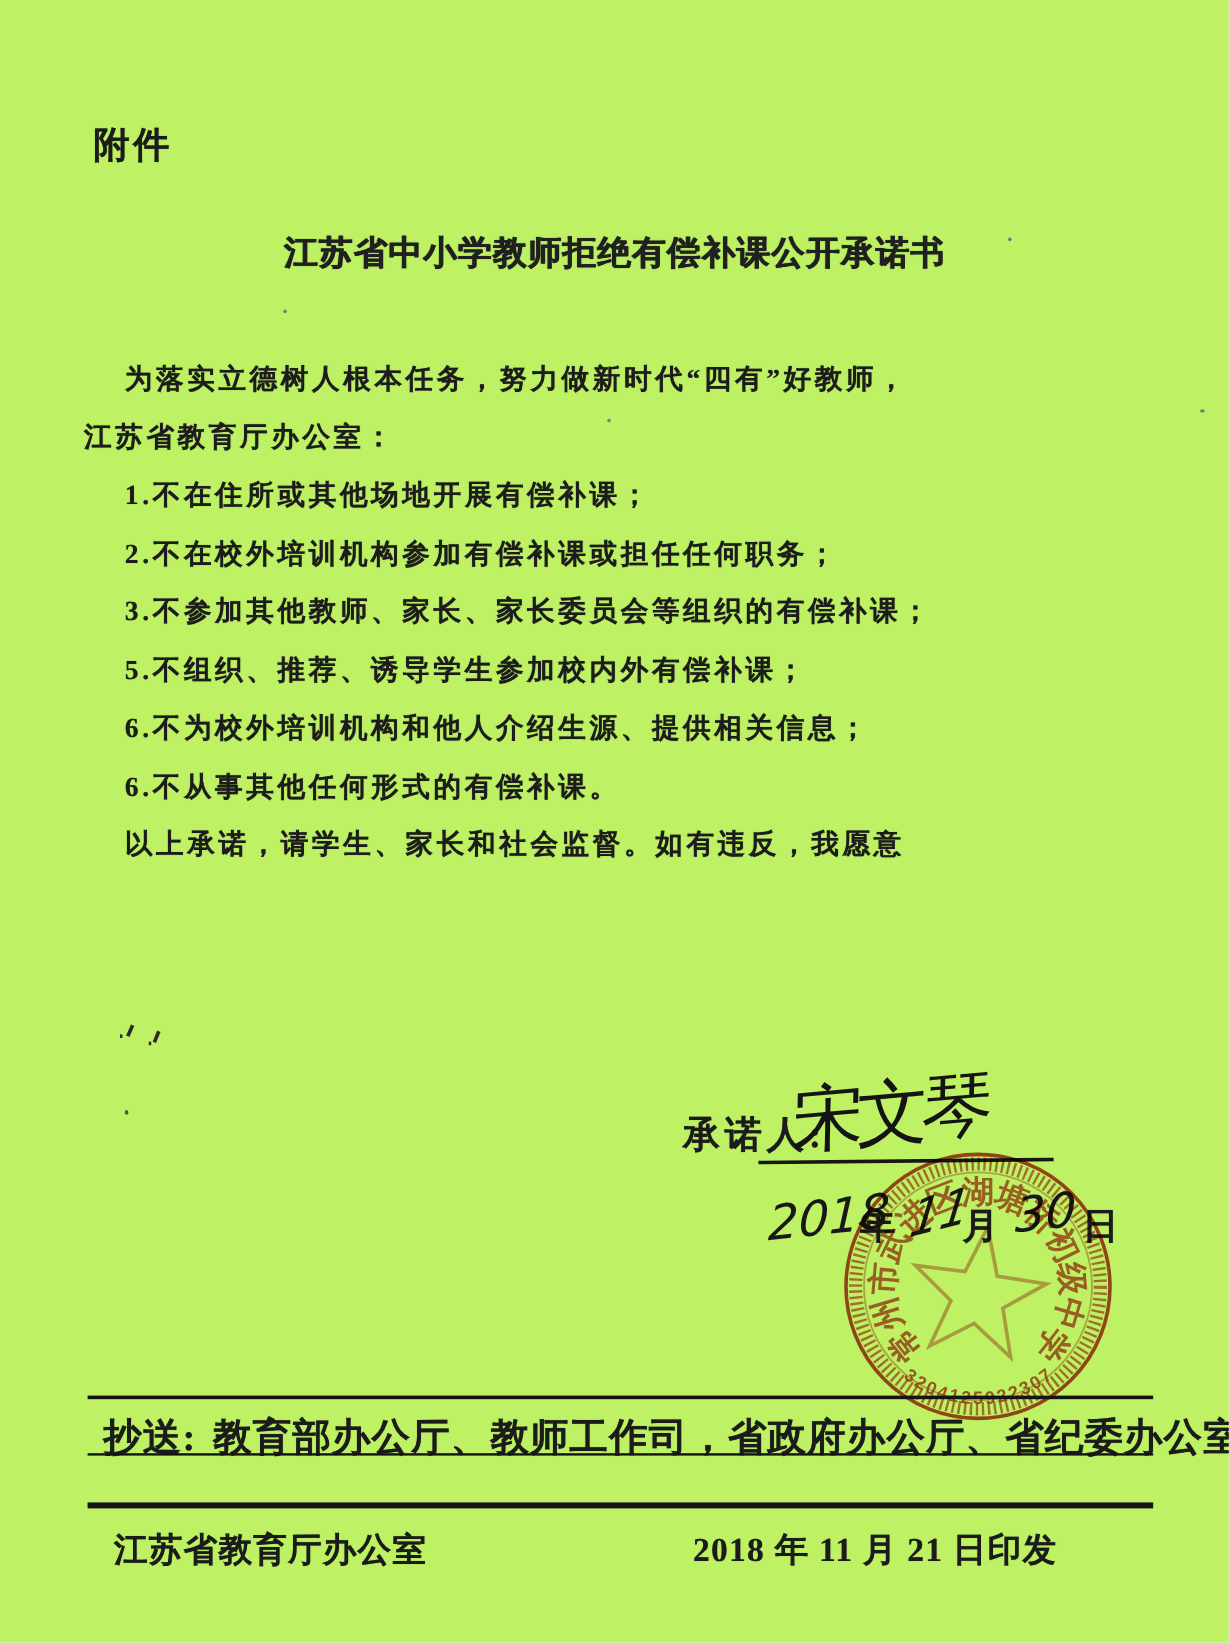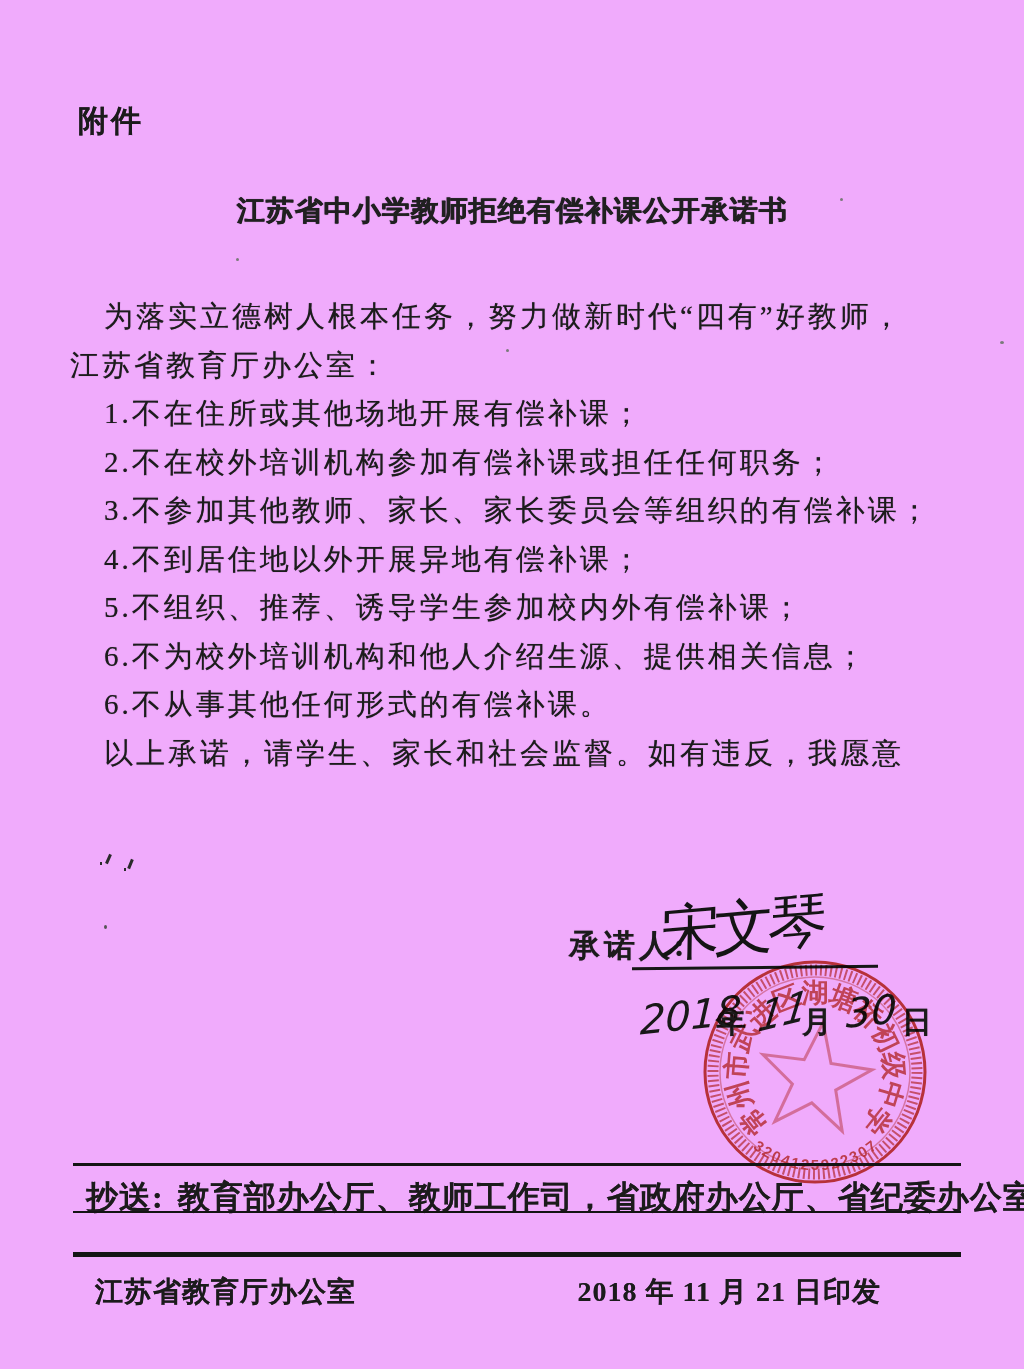--- a/index.html
+++ b/index.html
@@ -4,21 +4,21 @@
 <style>
   html,body{margin:0;padding:0;}
   body{
     width:1024px;height:1369px;
     background:#f4f4f2;
     font-family:"Liberation Serif", serif;
     position:relative;
   }
   .page{
     position:absolute;inset:0;
-    background:#f0abfc;
+    background:#bef264;
     overflow:hidden;
     color:#1b1b1b;
   }
   
   .attachment{
     position:absolute;left:78px;top:101px;
     font-size:30px;font-weight:bold;letter-spacing:3px;
     text-shadow:0 0 .6px rgba(0,0,0,.75);
     white-space:nowrap;
   }
@@ -27,22 +27,22 @@
     text-align:center;
     font-family:"Liberation Sans", sans-serif;
     font-size:28px;font-weight:900;letter-spacing:1px;
     color:#202020;
     text-shadow:.7px 0 0 #202020, 0 0 1px rgba(0,0,0,.5);
     white-space:nowrap;
   }
   
   .body-text{
     position:absolute;left:70px;top:292px;width:900px;
-    font-size:29px;line-height:48.5px;letter-spacing:3px;
-    font-weight:400;color:#1c1c1c;
+    font-size:23px;line-height:48.5px;letter-spacing:3px;
+    font-weight:700;color:#1c1c1c;
     text-shadow:0 0 .7px rgba(20,20,20,.6);
   }
   .body-text .line{white-space:nowrap;}
   .body-text .indent{padding-left:34px;}
   
   .sig-label{
     position:absolute;left:569px;top:925px;
     font-size:31px;font-weight:600;letter-spacing:4px;white-space:nowrap;
     text-shadow:0 0 .7px rgba(20,20,20,.6);
   }
@@ -125,21 +125,20 @@
 
   <div class="attachment">附件</div>
   <div class="doc-title">江苏省中小学教师拒绝有偿补课公开承诺书</div>
 
   <div class="body-text">
     <div class="line indent">为落实立德树人根本任务，努力做新时代“四有”好教师，</div>
     <div class="line">江苏省教育厅办公室：</div>
     <div class="line indent">1.不在住所或其他场地开展有偿补课；</div>
     <div class="line indent">2.不在校外培训机构参加有偿补课或担任任何职务；</div>
     <div class="line indent">3.不参加其他教师、家长、家长委员会等组织的有偿补课；</div>
-    <div class="line indent">4.不到居住地以外开展异地有偿补课；</div>
     <div class="line indent">5.不组织、推荐、诱导学生参加校内外有偿补课；</div>
     <div class="line indent">6.不为校外培训机构和他人介绍生源、提供相关信息；</div>
     <div class="line indent">6.不从事其他任何形式的有偿补课。</div>
     <div class="line indent">以上承诺，请学生、家长和社会监督。如有违反，我愿意</div>
   </div>
 
   <div class="sig-label">承诺人:</div>
   <div class="sig-underline"></div>
   <div class="sig-name">宋文琴</div>
 

